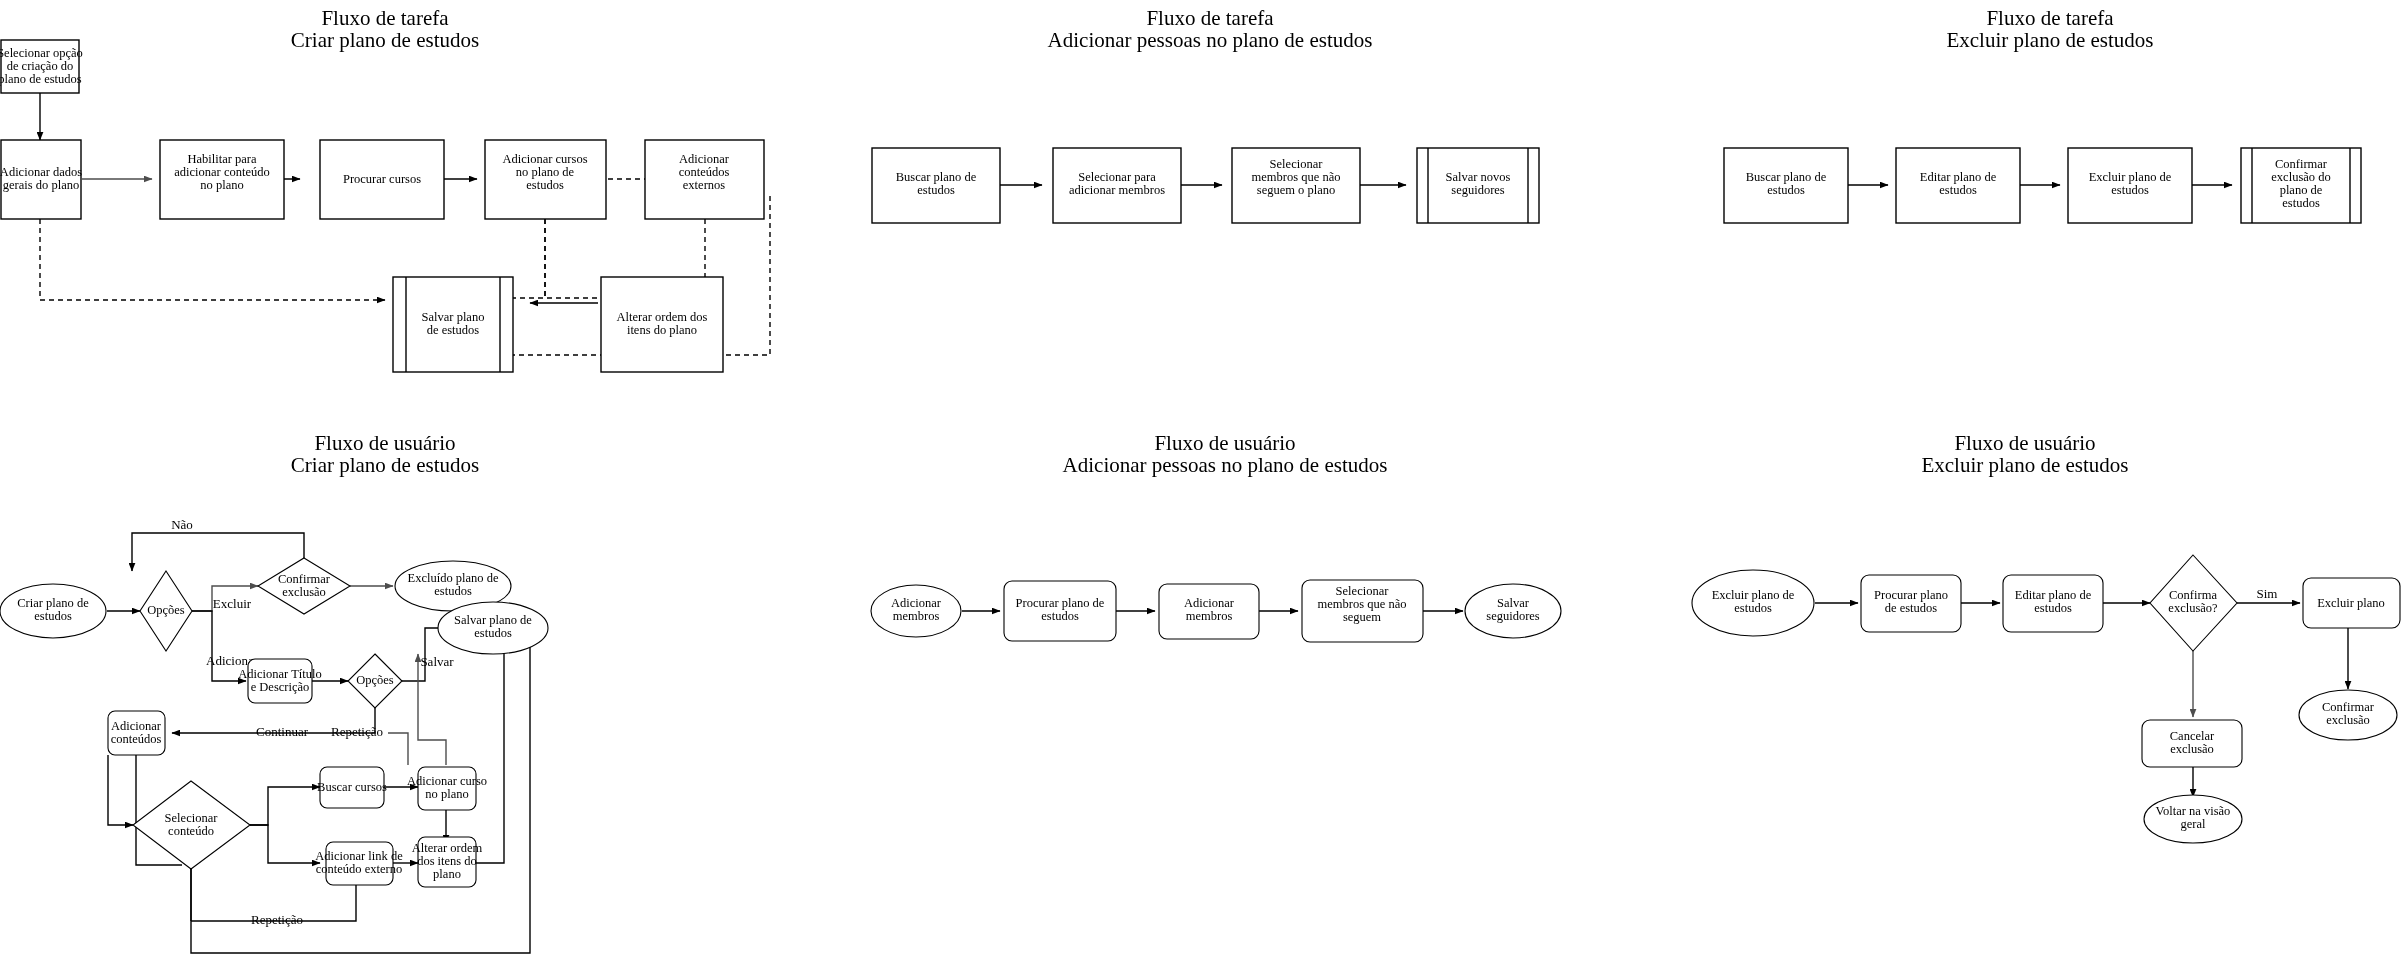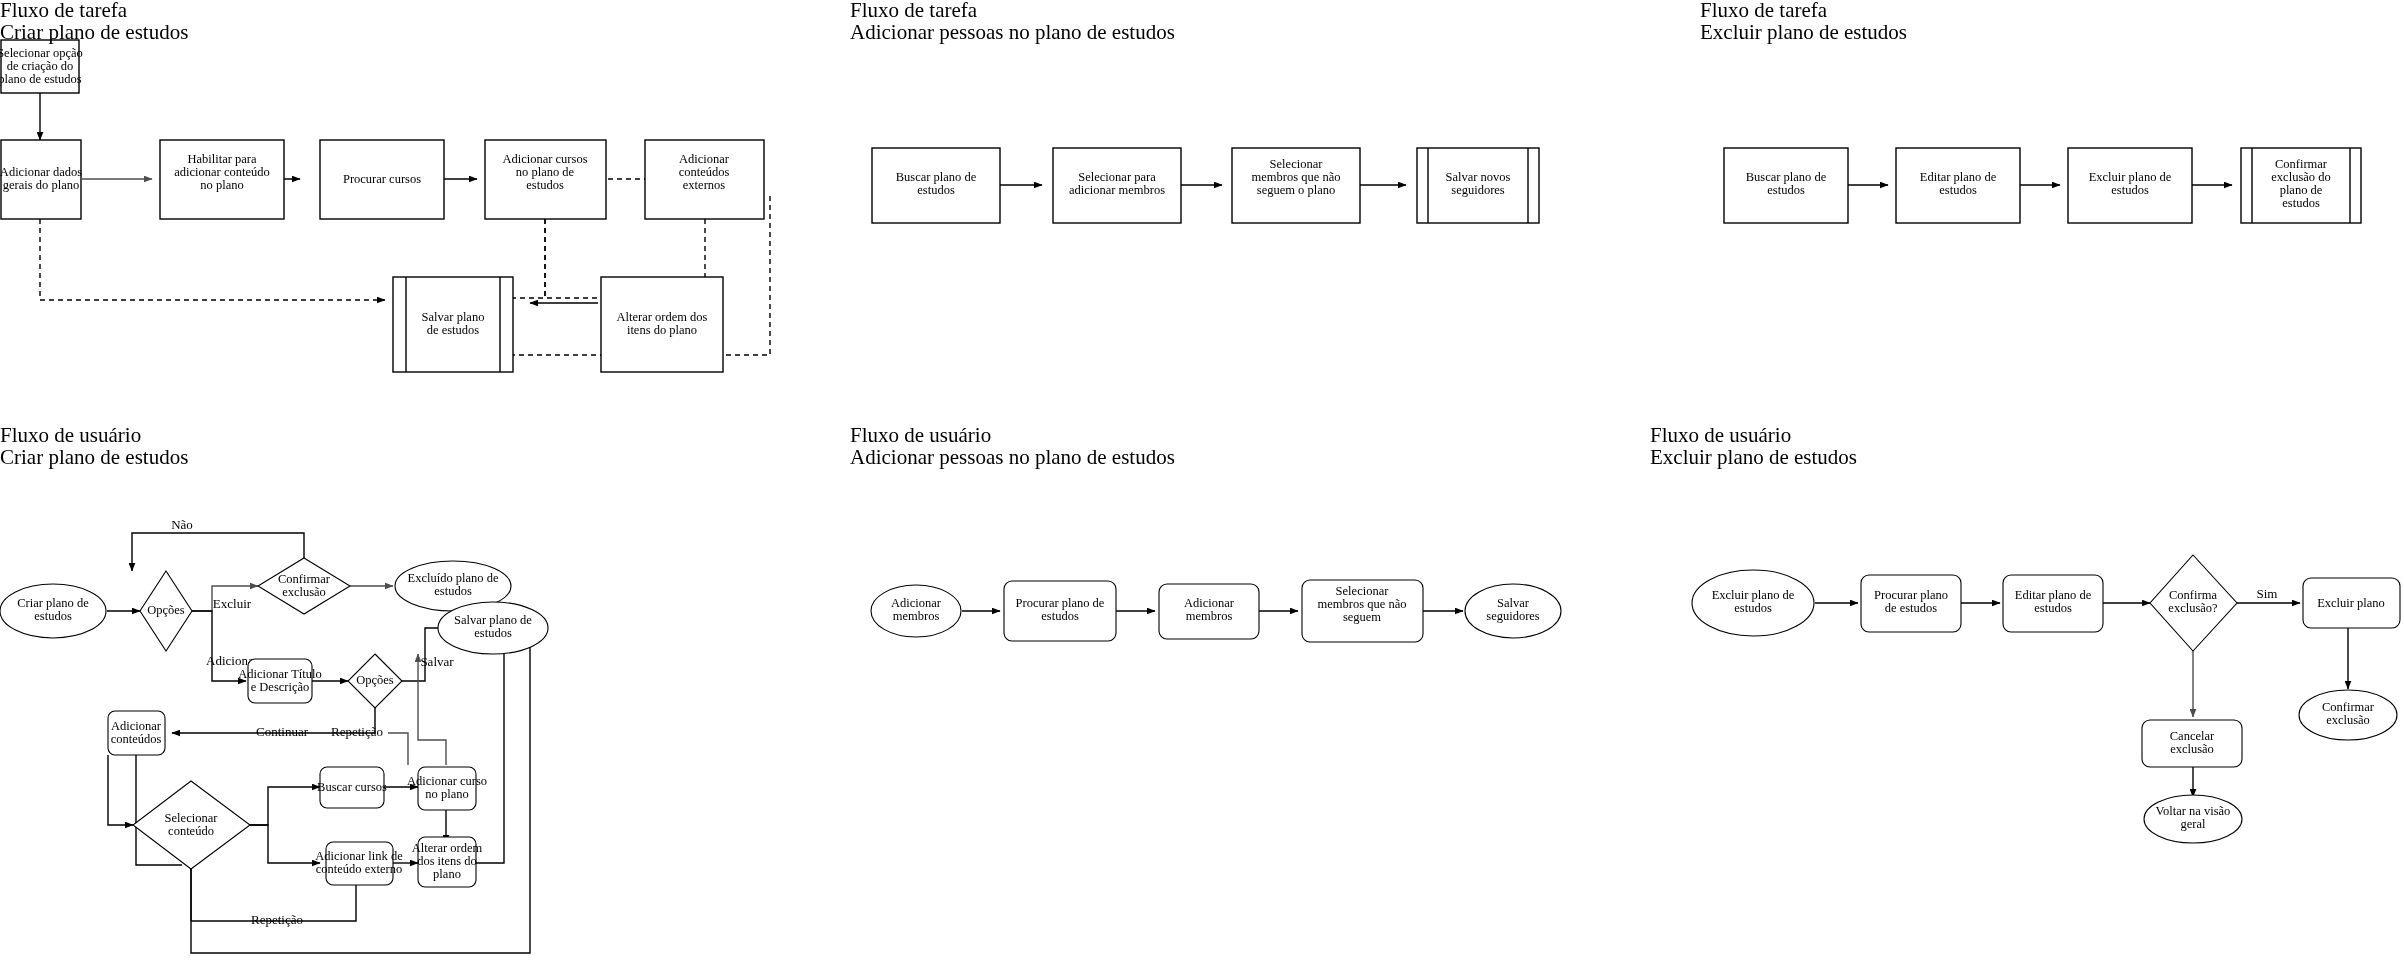--- a/index.html
+++ b/index.html
@@ -6,26 +6,27 @@
   body{
     width:2404px;height:978px;
     font-family:"Liberation Serif","DejaVu Serif",serif;
     color:#000;
     overflow:hidden;
   }
   #canvas{position:relative;width:2404px;height:978px;}
   .panel{position:absolute;}
   .title{
     position:absolute;
-    text-align:left;
+    text-align:center;
     font-family:"Liberation Serif","DejaVu Serif",serif;
     font-size:21px;
     line-height:22px;
     color:#000;
     white-space:pre;
+    margin-top:8px;
   }
   svg{display:block;overflow:visible;}
   svg text{
     font-family:"Liberation Serif","DejaVu Serif",serif;
     fill:#000;
     text-anchor:middle;
     dominant-baseline:middle;
   }
   .n-fill{fill:#ffffff;}
   .n-stroke{stroke:#000000;stroke-width:1.4;}

